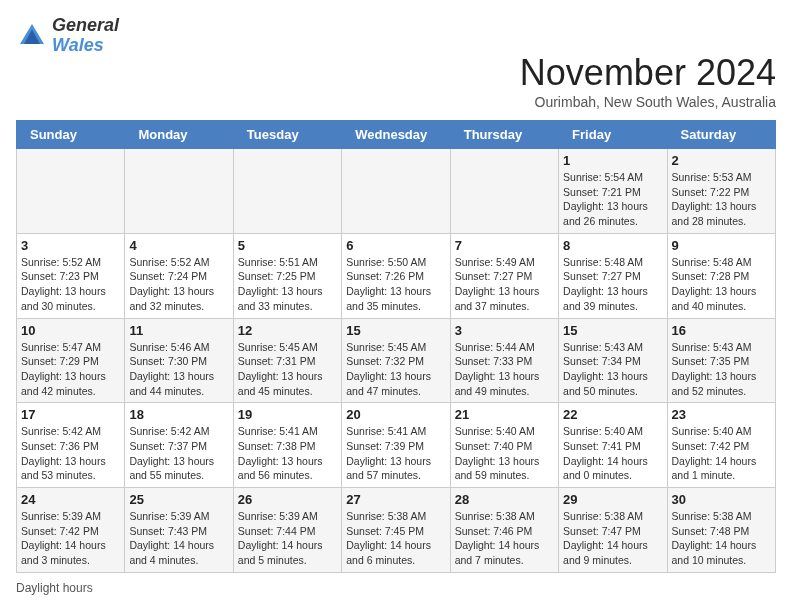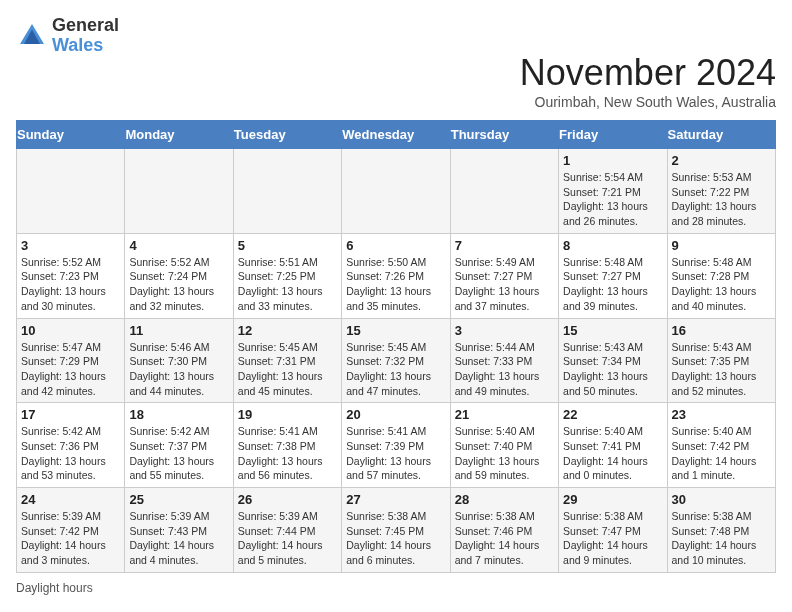--- a/index.html
+++ b/index.html
@@ -13,20 +13,21 @@
     .header-area {
       display: flex;
       align-items: flex-start;
       justify-content: space-between;
       margin-bottom: 10px;
     }
     .logo {
       display: flex;
       align-items: center;
       gap: 4px;
+      font-style: italic;
     }
     .logo-text {
       font-size: 18px;
       font-weight: bold;
       line-height: 1.1;
     }
     .logo-text .general { color: #333; }
     .logo-text .blue { color: #4a90d9; }
     .logo-icon {
       width: 32px;
@@ -46,21 +47,21 @@
       color: #555;
     }
     .calendar {
       width: 100%;
       border-collapse: collapse;
       font-size: 11px;
     }
     .calendar thead th {
       background-color: #4a7fc1;
       color: #fff;
-      padding: 6px 0;
+      padding: 6px 13px;
       text-align: left;
       font-size: 13px;
       font-weight: bold;
       border: 1px solid #4a7fc1;
     }
     .calendar tbody td {
       border: 1px solid #ccc;
       vertical-align: top;
       padding: 4px;
       width: 108px;

